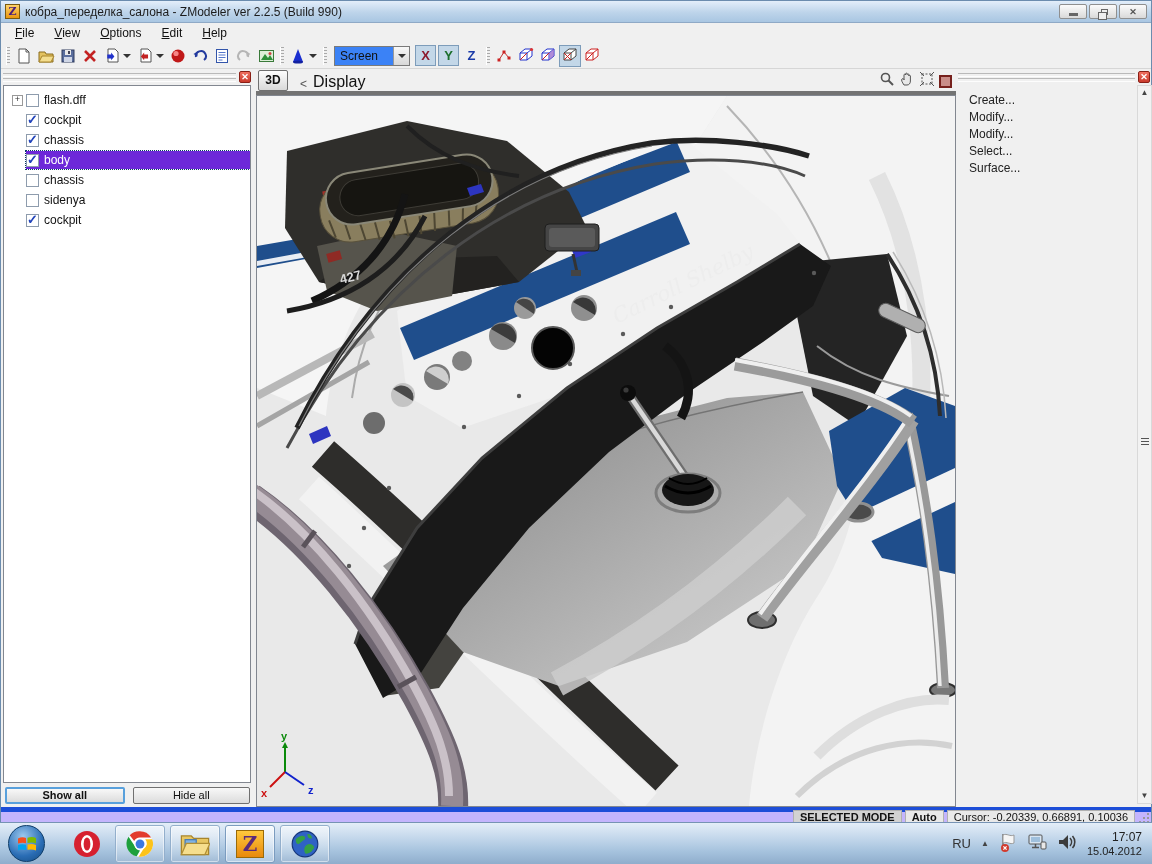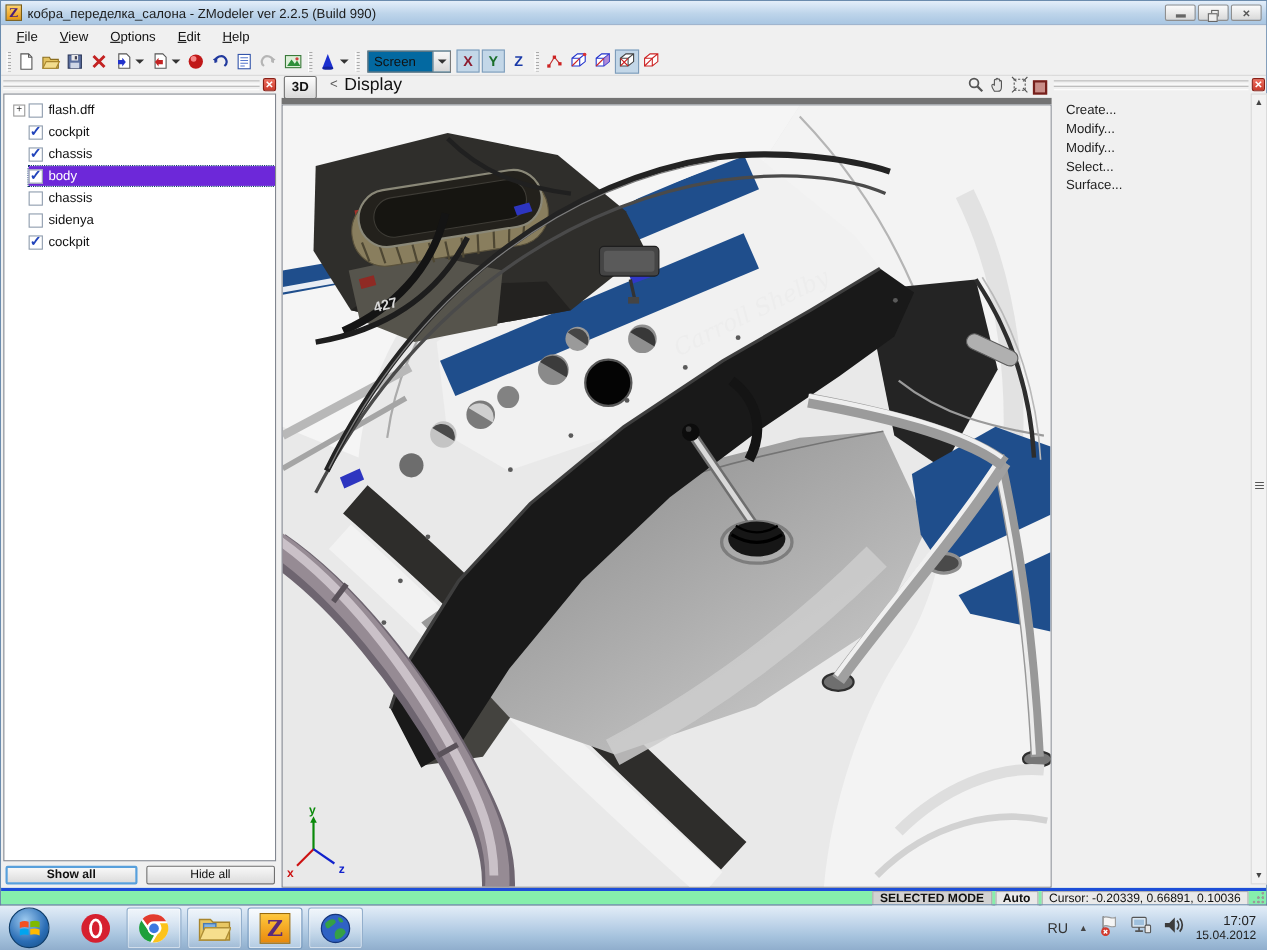--- a/index.html
+++ b/index.html
@@ -20,21 +20,21 @@
   
   .menubar { height:20px; display:flex; align-items:center; padding-left:4px; background:#f0f0f0; font-size:12px; color:#111; }
   .menu-item { padding:2px 10px; }
 
   
   .toolbar { height:26px; display:flex; align-items:center; background:#f0f0f0; border-bottom:1px solid #d6d6d6; padding-left:2px; }
   .grip { width:4px; height:18px; margin:0 3px; background:repeating-linear-gradient(#aaa 0 1px, #f0f0f0 1px 3px); border-left:1px solid #fff; }
   .tbtn { width:22px; height:22px; display:flex; align-items:center; justify-content:center; position:relative; }
   .tbtn svg { display:block; }
   .caret { width:0; height:0; border-left:4px solid transparent; border-right:4px solid transparent; border-top:4px solid #333; margin:0 3px 0 0; }
-  .combo { width:76px; height:20px; border:1px solid #7a7a7a; background:#0369a1; display:flex; align-items:center; font-size:12px; margin:0 4px; }
+  .combo { width:76px; height:20px; border:1px solid #7a7a7a; background:#3b82f6; display:flex; align-items:center; font-size:12px; margin:0 4px; }
   .combo .txt { flex:1; padding-left:5px; color:#111; }
   .combo .dd { width:16px; height:100%; border-left:1px solid #9a9a9a; background:linear-gradient(#f8f8f8,#d8d8d8); display:flex; align-items:center; justify-content:center; }
   .axis-btn { width:21px; height:21px; display:flex; align-items:center; justify-content:center; font-weight:bold; font-size:13px; margin:0 1px; }
   .pressed { background:#c3d7e8; border:1px solid #7d9cba; }
   .ax-x { color:#8c1a2e; } .ax-y { color:#1a6e2a; } .ax-z { color:#1a3aa8; }
 
   
   .main { position:relative; height:738px; background:#f0f0f0; }
   .panel-head { height:13px; position:relative; margin:2px 2px 1px 2px; }
   .panel-head::before, .panel-head::after { content:""; position:absolute; left:0; right:16px; height:2px; border-top:1px solid #b9b9b9; border-bottom:1px solid #fdfdfd; }
@@ -49,40 +49,40 @@
   .rowsel { display:flex; align-items:center; flex:1; height:18px; }
   .rowsel.selected { background:#6d28d9; outline:1px dotted #0b3a66; color:#fff; }
   .cb { width:13px; height:13px; border:1px solid #8e9cad; background:#fff; margin-right:5px; position:relative; flex:0 0 13px; }
   .cb.checked::after { content:"✓"; position:absolute; left:0px; top:-3px; color:#2244bb; font-weight:bold; font-size:13px; }
   .tree-btns { height:20px; display:flex; gap:8px; padding:0 4px 4px 4px; }
   .pbtn { flex:1; height:17px; font-size:11px; text-align:center; line-height:15px; color:#111; background:linear-gradient(#f8f8f8,#dcdcdc); border:1px solid #707070; border-radius:2px; }
   .pbtn.focus { border:2px solid #58a0dc; line-height:13px;font-weight:bold; }
 
   
   .viewport { position:absolute; left:255px; top:0; width:700px; height:738px; }
-  .vp-head { height:26px; background:#f0f0f0; display:flex; align-items:flex-start; border-bottom:6px solid #737373; }
+  .vp-head { height:26px; background:#f0f0f0; display:flex; align-items:flex-end; border-bottom:4px solid #737373; }
   .vp-mode { width:30px; height:21px; margin-left:2px; border:1px solid #707070; border-radius:2px; background:linear-gradient(#fdfdfd,#d9d9d9); font-weight:bold; font-size:12px; text-align:center; line-height:19px; color:#111; }
   .vp-back { color:#555; font-size:12px; margin:0 6px 0 12px; }
   .vp-name { font-size:16px; color:#111; flex:1; }
   .vp-tools { display:flex; align-items:center; gap:4px; margin-right:4px; }
   .vp-max { width:13px; height:13px; border:2px solid #76201c; background:#c98d88; }
   .vp-body { position:relative; height:712px; border:1px solid #828790; background:#e9e9e9; }
   .vp-body svg { display:block; }
 
   
   .right-panel { position:absolute; left:955px; top:0; width:197px; height:738px; }
   .rp-items { padding:8px 0 0 13px; font-size:12px; color:#222; }
   .rp-item { height:17px; }
   .rp-scroll { position:absolute; right:1px; top:16px; bottom:3px; width:15px; background:#f2f2f2; border:1px solid #d9d9d9; }
   .rp-scroll .arr { position:absolute; left:0; width:13px; height:14px; text-align:center; font-size:8px; color:#444; line-height:14px; }
   .rp-scroll .up { top:0; } .rp-scroll .down { bottom:0; }
   .rp-grip { position:absolute; left:3px; top:352px; width:8px; height:8px; background:repeating-linear-gradient(#555 0 1px, #f2f2f2 1px 3px); }
 
   
-  .statusbar { height:16px; background:#86efac; border-top:3px solid #1d4ed8; display:flex; font-size:11px; color:#111; }
+  .statusbar { height:16px; background:#c4b5fd; border-top:5px solid #1d4ed8; display:flex; align-items:center; font-size:11px; color:#111; }
   .sb-fill { flex:1; }
   .sb-cell { border:1px solid #b0b0b0; background:#e9e9e9; height:15px; line-height:13px; padding:0 6px; margin-right:3px; white-space:nowrap; }
   .sb-mode { font-weight:bold; background:#d2d2d2; }
   .sb-auto { font-weight:bold; }
   .sb-grip { width:12px; height:12px; margin-right:1px; background:
      radial-gradient(circle at 2px 10px,#9a9a9a 1px,transparent 1.5px),
      radial-gradient(circle at 6px 10px,#9a9a9a 1px,transparent 1.5px),
      radial-gradient(circle at 10px 10px,#9a9a9a 1px,transparent 1.5px),
      radial-gradient(circle at 6px 6px,#9a9a9a 1px,transparent 1.5px),
      radial-gradient(circle at 10px 6px,#9a9a9a 1px,transparent 1.5px),

